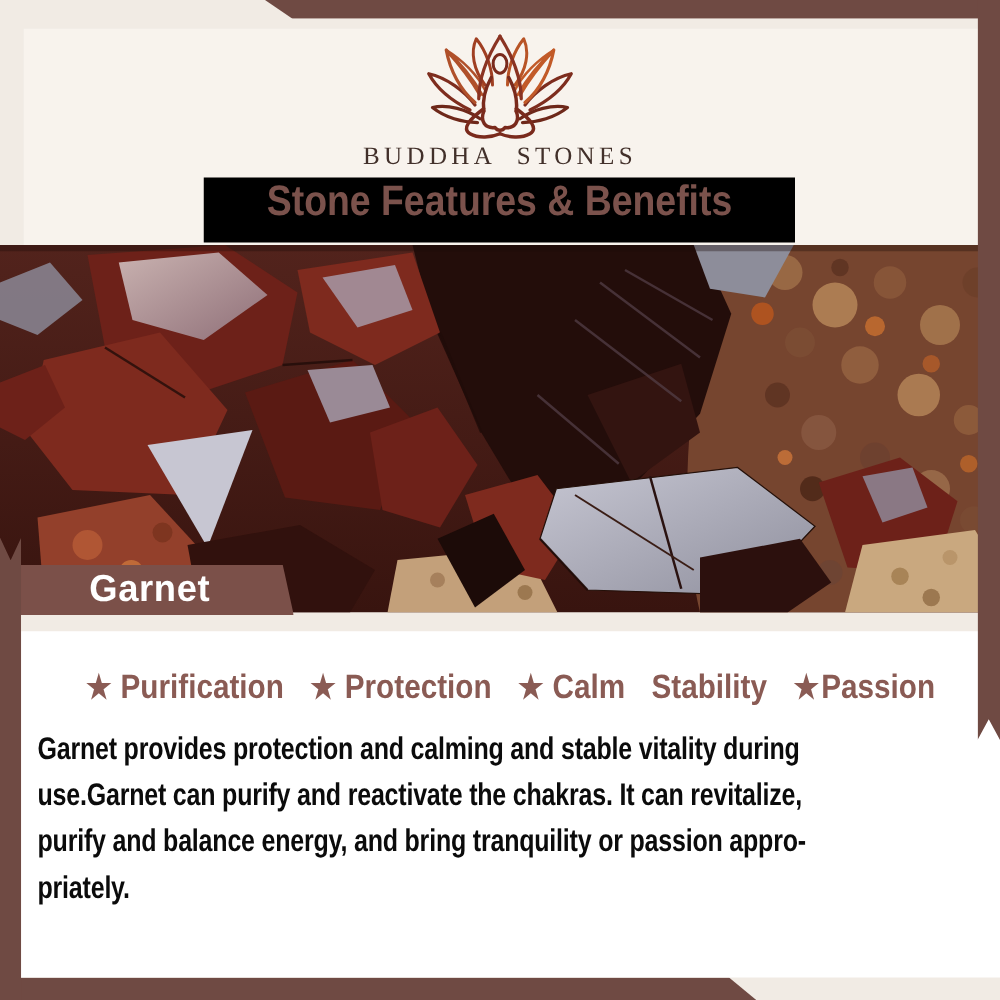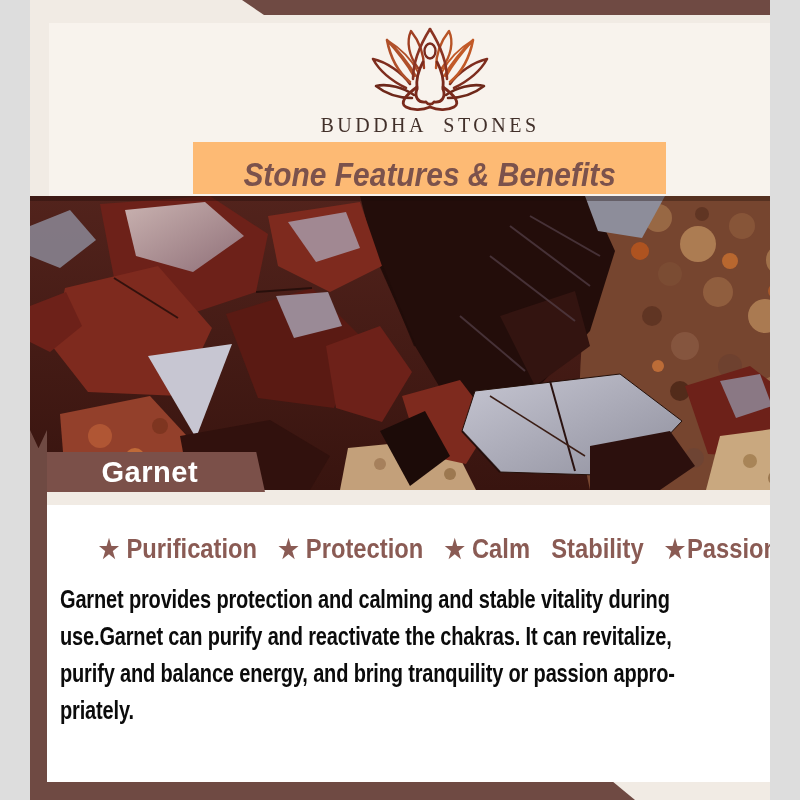--- a/index.html
+++ b/index.html
@@ -1,37 +1,37 @@
 <!DOCTYPE html>
 <html><head>
 <meta charset="utf-8">
 <style>
   html,body{margin:0;padding:0;background:#ddd;}
   .page{
-    position:relative;width:740px;height:800px;margin:0 auto;
+    position:relative;width:800px;height:800px;margin:0 auto;
     background:#f1ebe4;overflow:hidden;
     font-family:"Liberation Sans", sans-serif;
   }
   
   .top-panel{
     position:absolute;left:19px;top:23px;width:781px;height:173px;
     background:#f8f3ed;
   }
   .logo-svg{position:absolute;left:320px;top:26px;width:160px;height:90px;}
   .brand-name{
     position:absolute;left:0;top:114px;width:800px;
     text-align:center;
     font-family:"Liberation Serif", serif;
     font-size:20px;letter-spacing:3.5px;word-spacing:9px;
     color:#42302a;
   }
   .title-box{
     position:absolute;left:163px;top:142px;width:473px;height:52px;
-    background:#fdba74;
-    display:flex;align-items:flex-end;justify-content:center;font-style:italic;
+    background:#000000;
+    display:flex;align-items:flex-start;justify-content:center;
   }
   .title-box h1{
     margin:0;font-size:34px;font-weight:700;color:#7b524c;
     white-space:nowrap;transform:scaleX(0.88);transform-origin:center;
     letter-spacing:0px;
   }
   
   .photo{position:absolute;left:0;top:196px;width:800px;height:294px;}
   .photo svg{display:block;width:800px;height:294px;}
   

